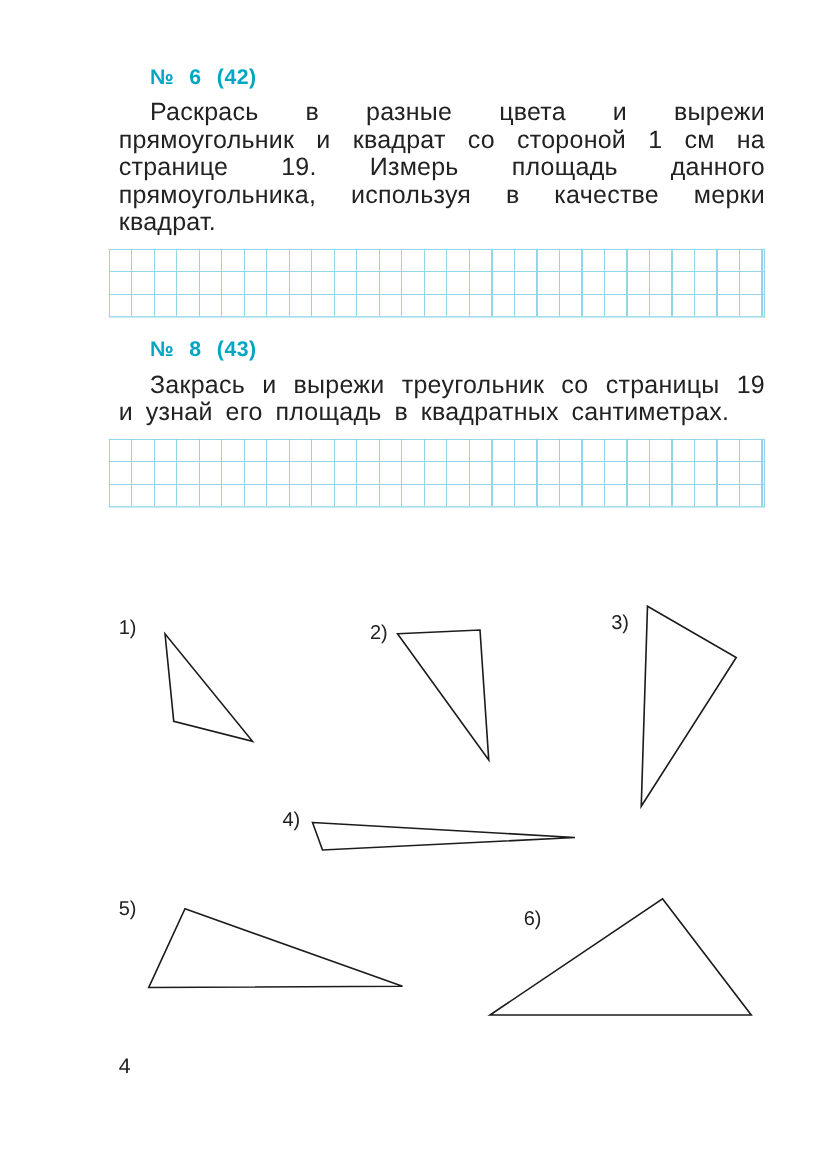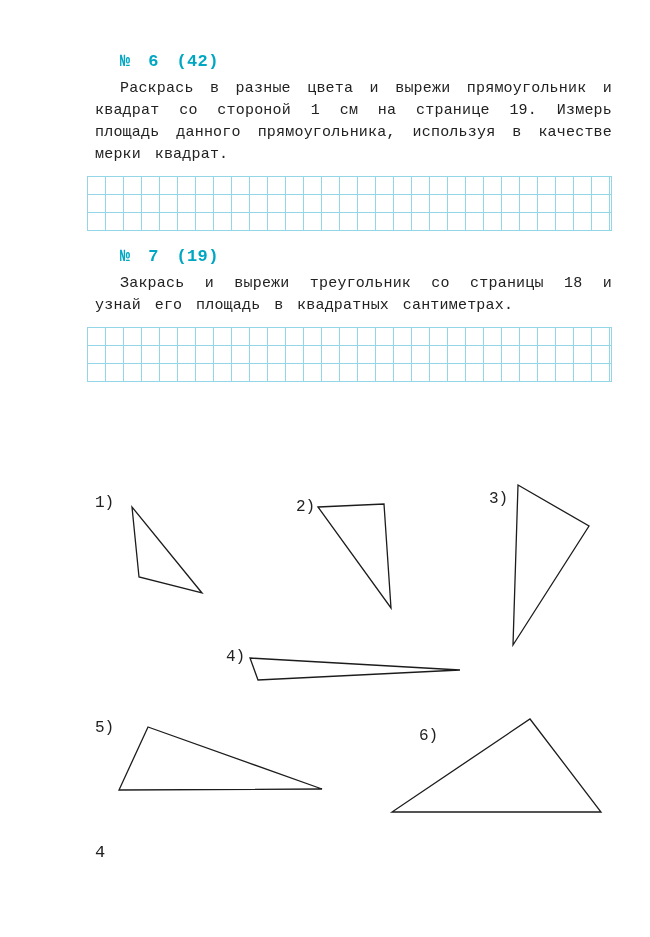--- a/index.html
+++ b/index.html
@@ -5,38 +5,38 @@
   html, body {
     margin: 0;
     padding: 0;
     background: #ffffff;
   }
   .page {
     position: relative;
     width: 650px;
     height: 937px;
     background: #ffffff;
-    font-family: Liberation Mono, monospace;
+    font-family: Liberation Sans, sans-serif;
     color: var(--text-black, #222222);
     overflow: hidden;
   }
   .content {
     padding: 52px 38px 0 95px;
   }
   .task-header {
     margin: 0 0 7px 25px;
     font-size: 17px;
     font-weight: bold;
     color: var(--header-teal, #00a7c3);
     word-spacing: 7px;
     letter-spacing: 0.4px;
   }
   .task-text {
     margin: 0 0 10px 0;
-    font-size: 15px;
+    font-size: 20px;
     line-height: 22px;
     text-align: justify;
     text-align-last: left;
     text-indent: 25px;
     word-spacing: 4.5px;
     letter-spacing: 0.2px;
   }
   .grid-paper {
     width: 524px;
     height: 54px;
@@ -85,22 +85,22 @@
   <div class="content">
 
     <section>
       <h2 class="task-header">№ 6 (42)</h2>
       <p class="task-text">Раскрась в разные цвета и вырежи прямоугольник и квадрат со стороной 1 см на странице 19. Измерь площадь данного прямоугольника, используя в качестве мерки квадрат.</p>
     </section>
 
     <div class="grid-paper"></div>
 
     <section>
-      <h2 class="task-header">№ 7 (19)</h2>
-      <p class="task-text">Закрась и вырежи треугольник со страницы 18 и узнай его площадь в квадратных сантиметрах.</p>
+      <h2 class="task-header">№ 8 (43)</h2>
+      <p class="task-text">Закрась и вырежи треугольник со страницы 19 и узнай его площадь в квадратных сантиметрах.</p>
     </section>
 
     <div class="grid-paper"></div>
 
 
   </div>
 
   <div class="figures">
     <svg width="650" height="360" viewBox="0 0 650 360" aria-hidden="true">
         <polygon points="132,27 139,97 202,113"></polygon>

